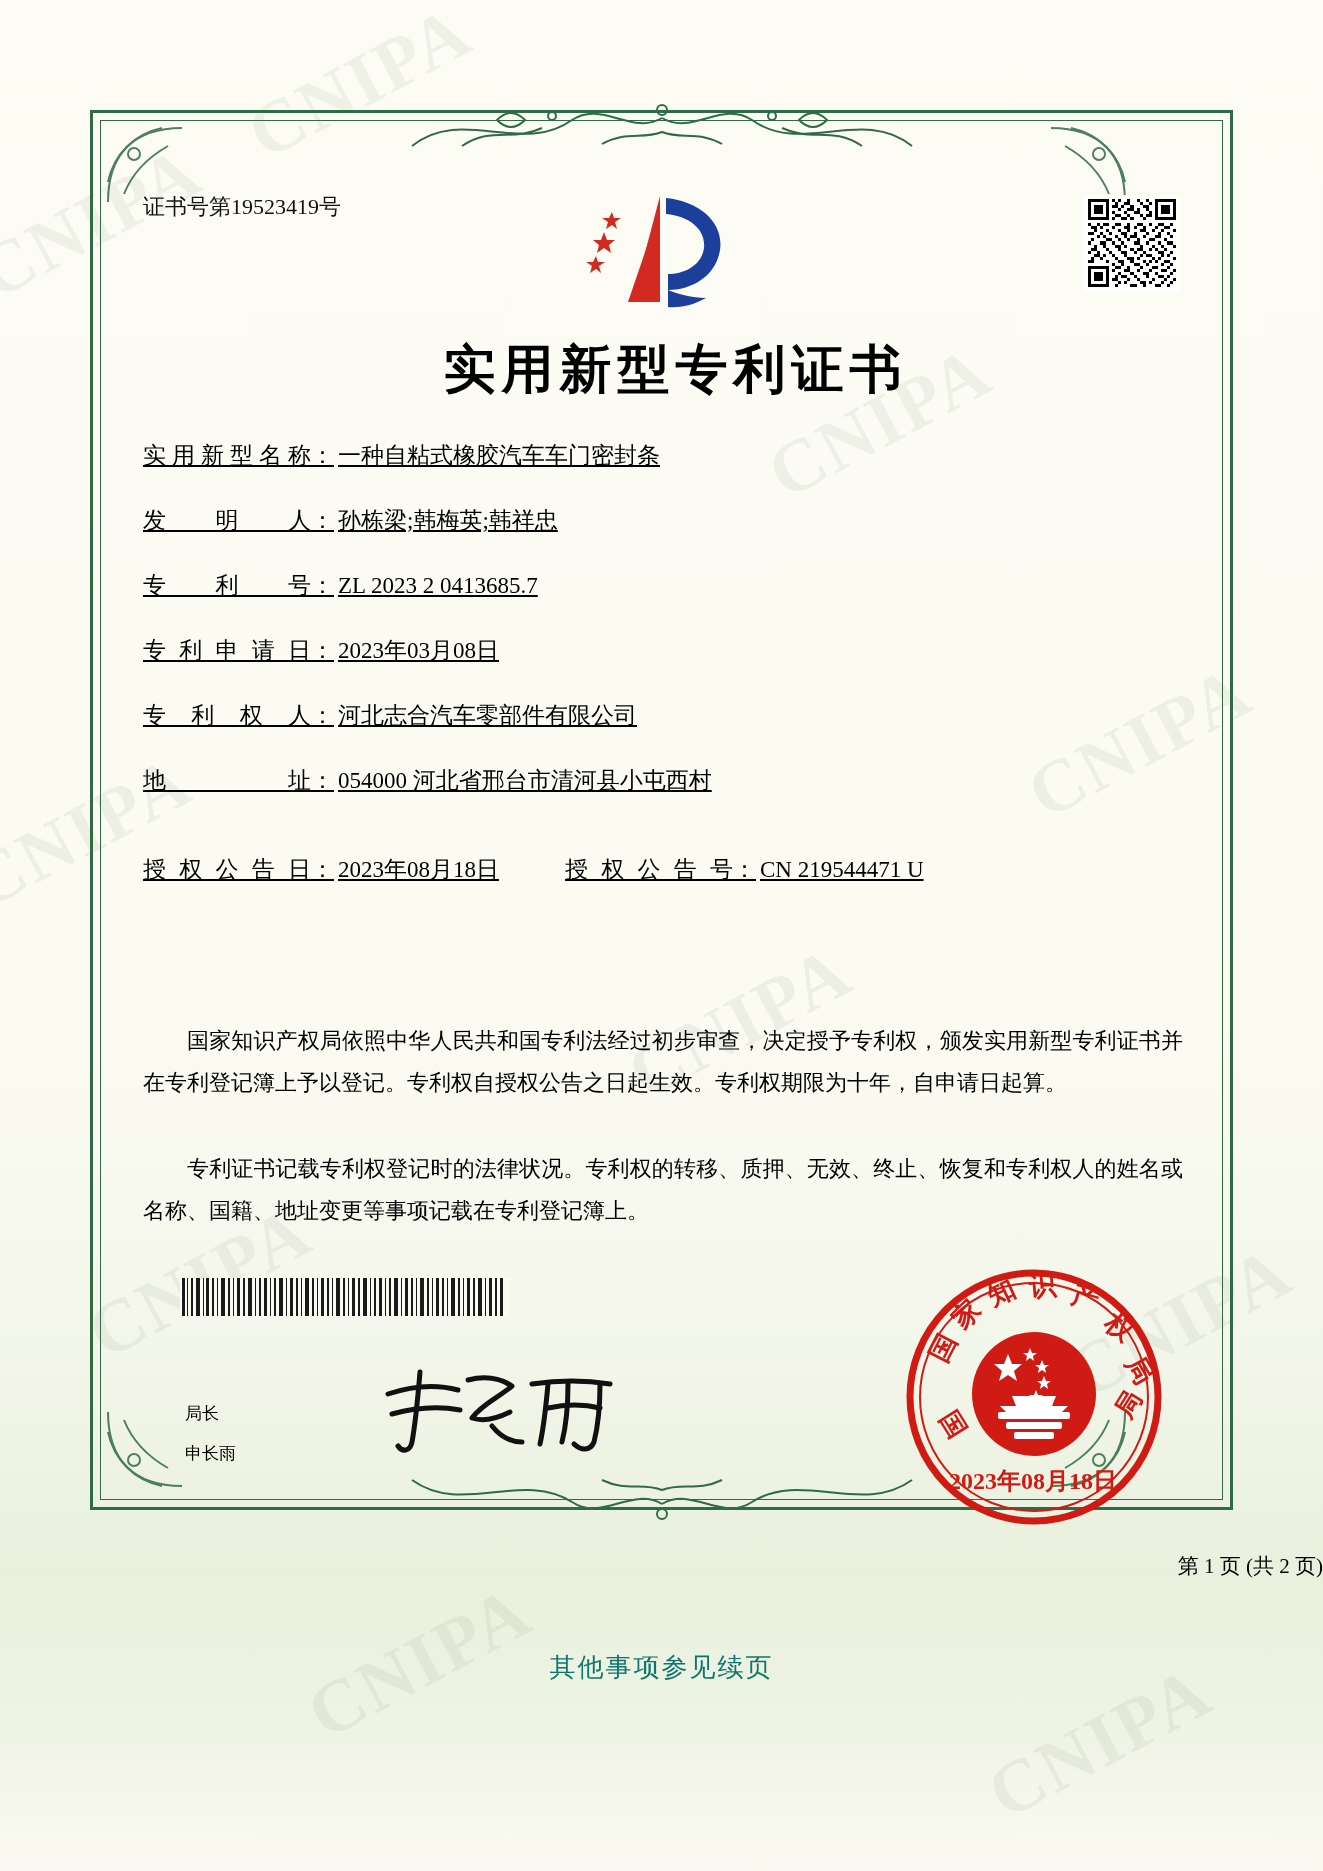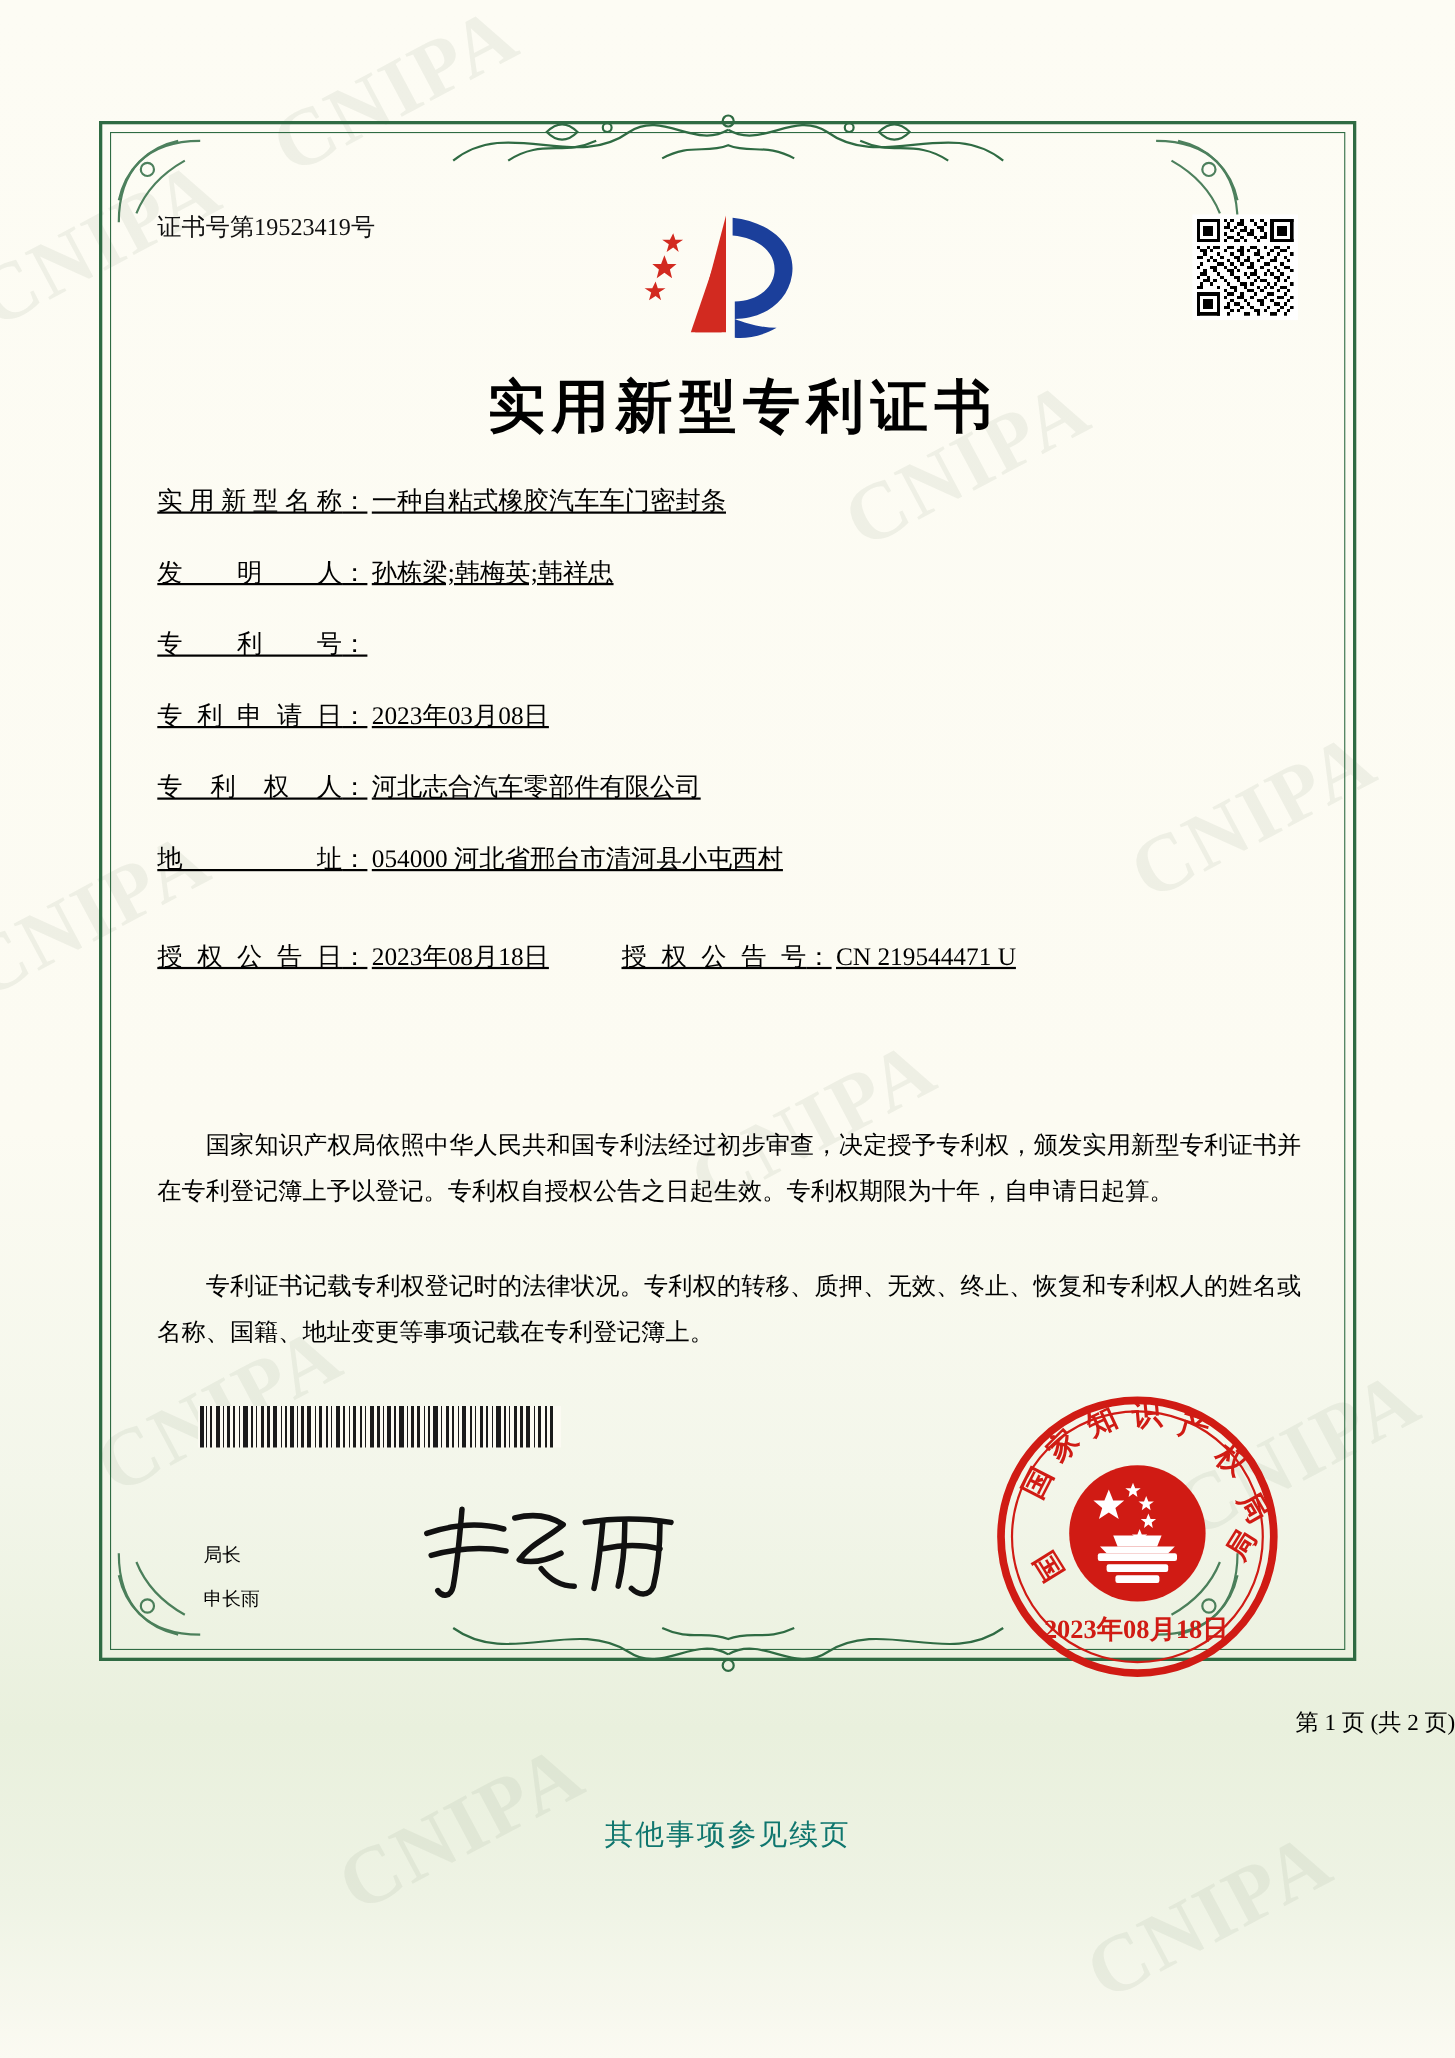--- a/index.html
+++ b/index.html
@@ -570,20 +570,21 @@
       <span class="field-value">一种自粘式橡胶汽车车门密封条</span>
     </div>
     <div class="field-row">
       <span class="field-label">发明人</span>
       <span class="field-colon">：</span>
       <span class="field-value">孙栋梁;韩梅英;韩祥忠</span>
     </div>
     <div class="field-row">
       <span class="field-label">专利号</span>
       <span class="field-colon">：</span>
+      <span class="field-value">ZL 2023 2 0413685.7</span>
     </div>
     <div class="field-row">
       <span class="field-label">专利申请日</span>
       <span class="field-colon">：</span>
       <span class="field-value">2023年03月08日</span>
     </div>
     <div class="field-row">
       <span class="field-label">专利权人</span>
       <span class="field-colon">：</span>
       <span class="field-value">河北志合汽车零部件有限公司</span>

